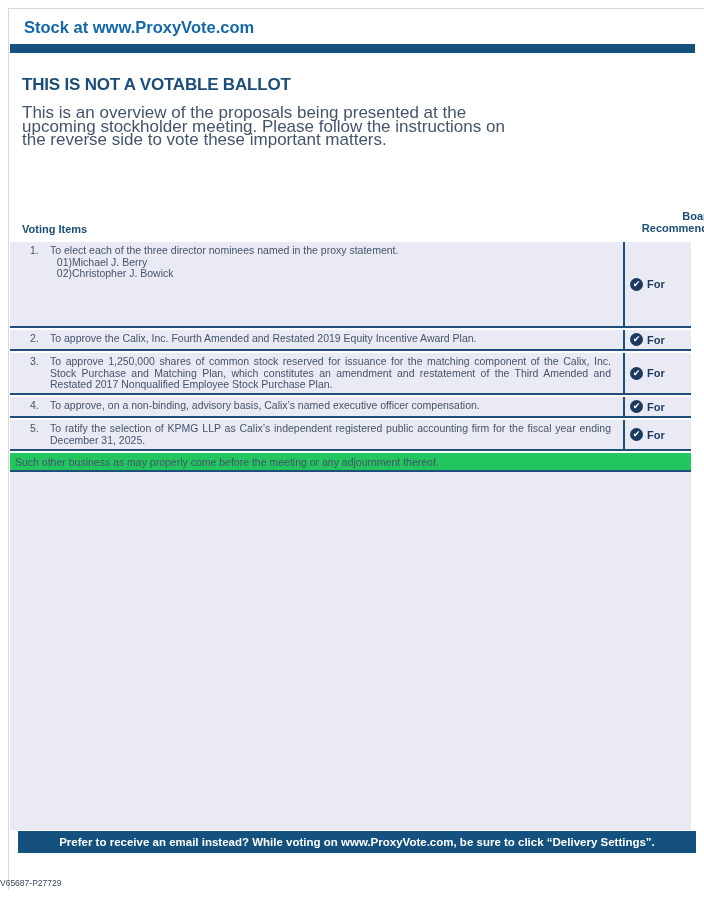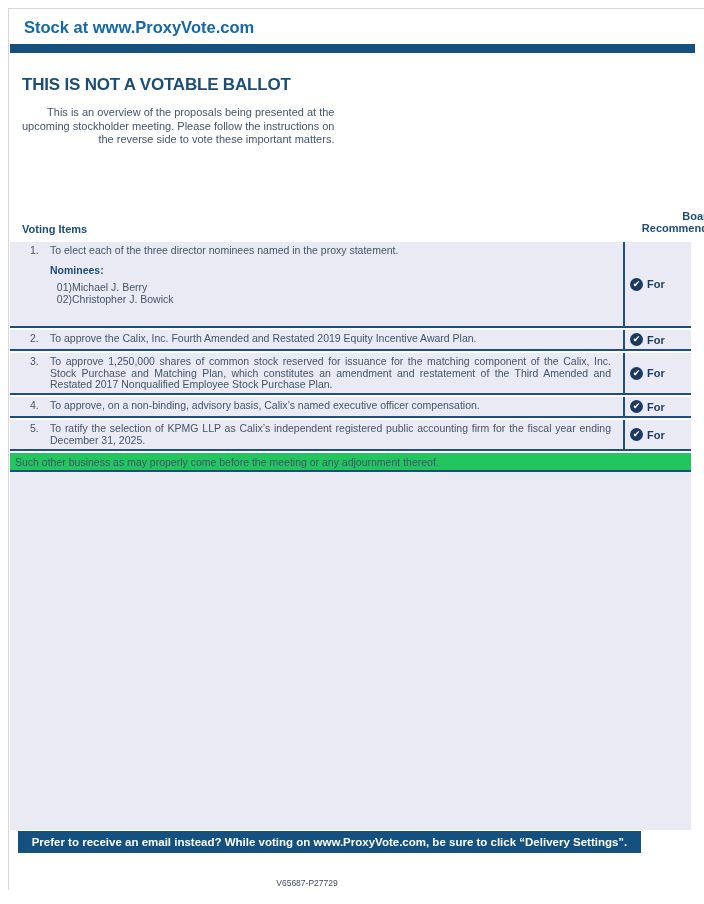--- a/index.html
+++ b/index.html
@@ -6,21 +6,21 @@
   html,body { width:704px; height:904px; background:#ffffff; overflow:hidden;
               font-family:"Liberation Sans", sans-serif; position:relative; }
 
   .frame-line-top { position:absolute; left:8px; top:8px; width:696px; height:1px; background:#d8d8d8; }
   .frame-line-left { position:absolute; left:8px; top:8px; width:1px; height:882px; background:#d8d8d8; }
 
   .header-link { position:absolute; left:24px; top:18px; font-size:16.5px; font-weight:bold; color:#1368a8; }
   .top-bar { position:absolute; left:10px; top:44px; width:685px; height:9px; background:#15517e; }
 
   .ballot-title { position:absolute; left:22px; top:75px; font-size:17px; font-weight:bold; color:#1c4d77; letter-spacing:-0.2px; }
-  .intro-text { position:absolute; left:22px; top:106px; font-size:11px; line-height:13.5px; color:#44546b; white-space:pre-line;text-align:right; }
+  .intro-text { position:absolute; left:22px; top:106px; font-size:17px; line-height:13.5px; color:#44546b; white-space:pre-line; }
 
   .items-header { position:absolute; left:22px; top:223px; font-size:11px; font-weight:bold; color:#1c4d77; }
   .recommends-header { position:absolute; left:632px; top:210px; width:82px; font-size:11px; font-weight:bold;
                        color:#1c4d77; text-align:right; white-space:pre-line; line-height:12px; }
 
   .voting-table { position:absolute; left:10px; top:242px; width:681px; }
   .row { display:flex; background:#e9eaf3; border-bottom:2px solid #1f4e7a; margin-bottom:2px; }
   .cell-main { flex:1; padding:3px 8px 2px 20px; color:#44546b; font-size:10.5px; line-height:11.5px; }
   .line1 { display:flex; }
   .item-num { width:20px; flex:0 0 20px; }
@@ -37,23 +37,23 @@
   .r5 { height:31px; }
 
   .nominees-label { font-weight:bold; color:#1c4d77; margin:8px 0 6px 20px; }
   .nominee-line { display:flex; margin-left:20px; }
   .nominee-num { width:22px; flex:0 0 22px;text-align:right; }
 
   .other-business-row { background:#22c55e; border-bottom:2px solid #1f4e7a; height:19px;
                         padding:3px 8px 0 5px; color:#44546b; font-size:10.5px; }
   .shaded-filler { background:#e9eaf3; height:358px; }
 
-  .footer-bar { position:absolute; left:18px; top:831px; width:623px; height:22px; background:#15517e;
+  .footer-bar { position:absolute; left:18px; top:831px; width:678px; height:22px; background:#15517e;
                 color:#ffffff; font-size:11.5px; font-weight:bold; text-align:center; line-height:22px; }
-  .form-code { position:absolute; left:0; top:878px; width:614px; text-align:center; font-size:8.5px; color:#3d4a5c; }
+  .form-code { position:absolute; left:0; top:878px; width:614px; font-size:8.5px; color:#3d4a5c; }
 </style>
 </head>
 <body>
 
 <div class="frame-line-top"></div>
 <div class="frame-line-left"></div>
 
 <div class="header-link">Stock at www.ProxyVote.com</div>
 <div class="top-bar"></div>
 
@@ -67,21 +67,20 @@
 Recommends</div>
 
 <div class="voting-table">
 
   <div class="row r1">
     <div class="cell-main">
       <div class="line1">
         <span class="item-num">1.</span>
         <span class="item-text">To elect each of the three director nominees named in the proxy statement.</span>
       </div>
-      <div class="nominees-label">Nominees:</div>
       <div class="nominee-line">
         <span class="nominee-num">01)</span>
         <span>Michael J. Berry</span>
       </div>
       <div class="nominee-line">
         <span class="nominee-num">02)</span>
         <span>Christopher J. Bowick</span>
       </div>
     </div>
     <div class="cell-rec">

